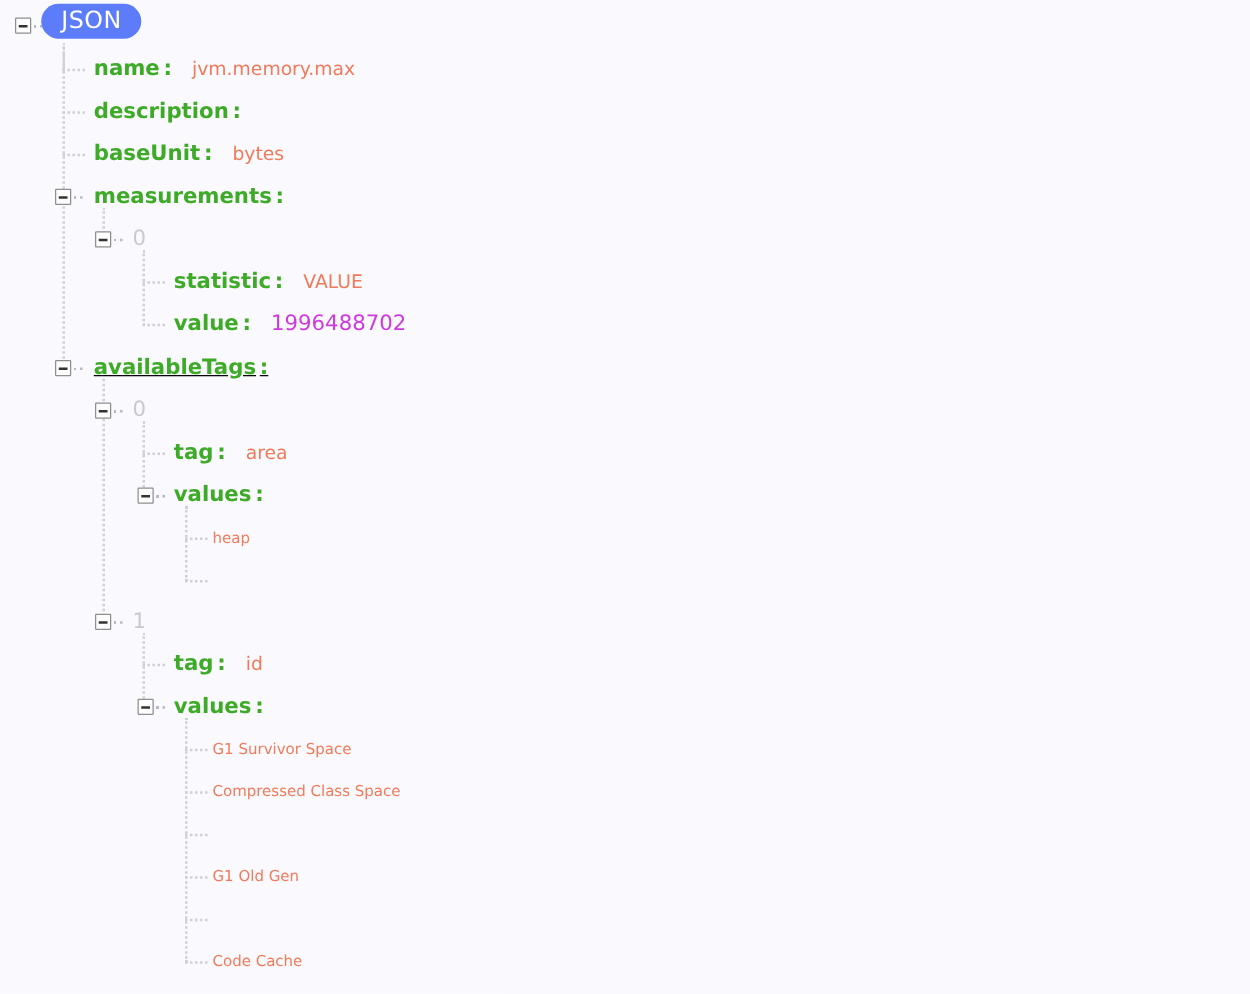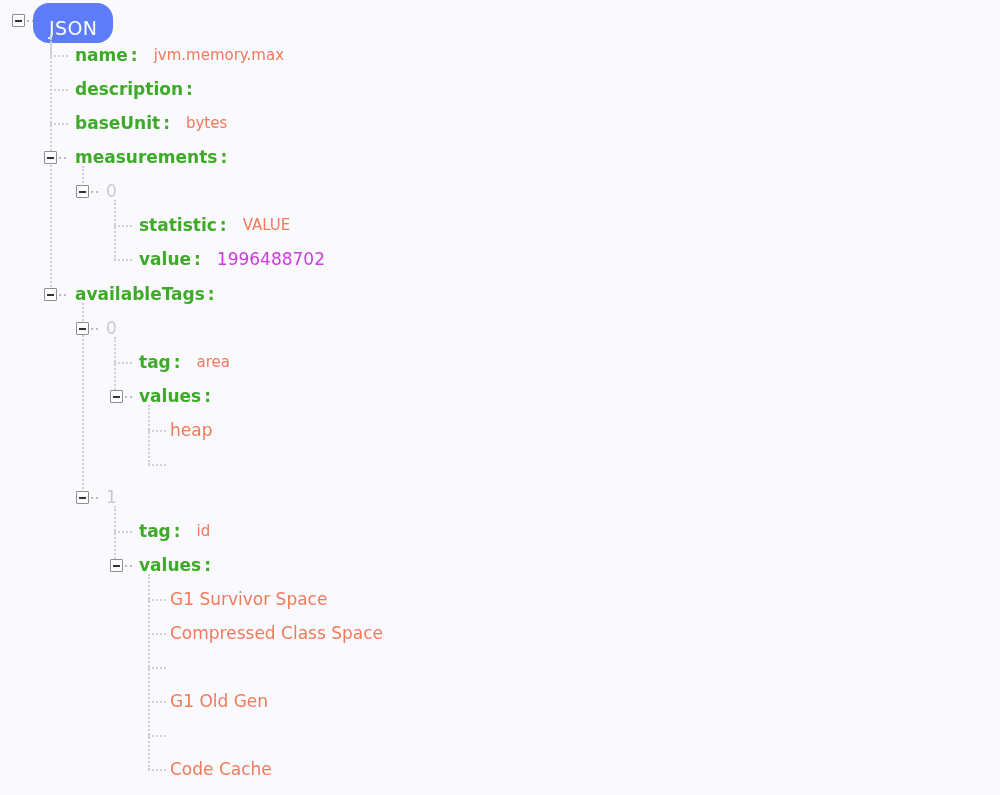--- a/index.html
+++ b/index.html
@@ -83,21 +83,21 @@
   
   .root-pill {
     position: absolute;
     left: 33px;
     top: 3px;
     background: #5c7cfa;
     color: #ffffff;
     font-size: 19px;
     font-weight: 400;
     letter-spacing: .4px;
-    padding: 15px 16px 5px 16px;
+    padding: 3px 16px 5px 16px;
     border-radius: 16px;
     line-height: 20px;
     cursor: pointer;
   }
 
   
   .key {
     color: #3dab27;
     font-weight: bold;
     font-size: 17px;
@@ -117,21 +117,21 @@
     color: #cf3ae0;
     font-size: 17px;
     margin-left: 16px;
   }
   .idx {
     color: #c9c9cf;
     font-size: 17px;
   }
   .leaf-string {
     color: #f07a5a;
-    font-size: 17px;
+    font-size: 12px;
   }
 </style>
 </head>
 <body>
 
 <div id="viewer">
 
   <div class="toggle" style="left:12px; top:14px;"></div>
   <div class="root-pill">JSON</div>
 
@@ -181,21 +181,21 @@
   </div>
 
   <div class="hline" style="left:114px; top:259px; width:18px;"></div>
   <div class="row" style="top:242px; left:139px;">
     <span class="key">value</span>
     <span class="colon">:</span>
     <span class="val-number">1996488702</span>
   </div>
 
   <div class="toggle" style="left:44px; top:288px;"></div>
-  <div class="row" style="top:277px; left:75px;">
+  <div class="row" style="top:277px; left:75px;text-decoration:underline;">
     <span class="key">availableTags</span>
     <span class="colon">:</span>
   </div>
 
   <div class="vline" style="left:82px; top:303px; height:194px;"></div>
 
   <div class="toggle" style="left:76px; top:322px;"></div>
   <div class="row" style="top:311px; left:106px;">
     <span class="idx">0</span>
   </div>

